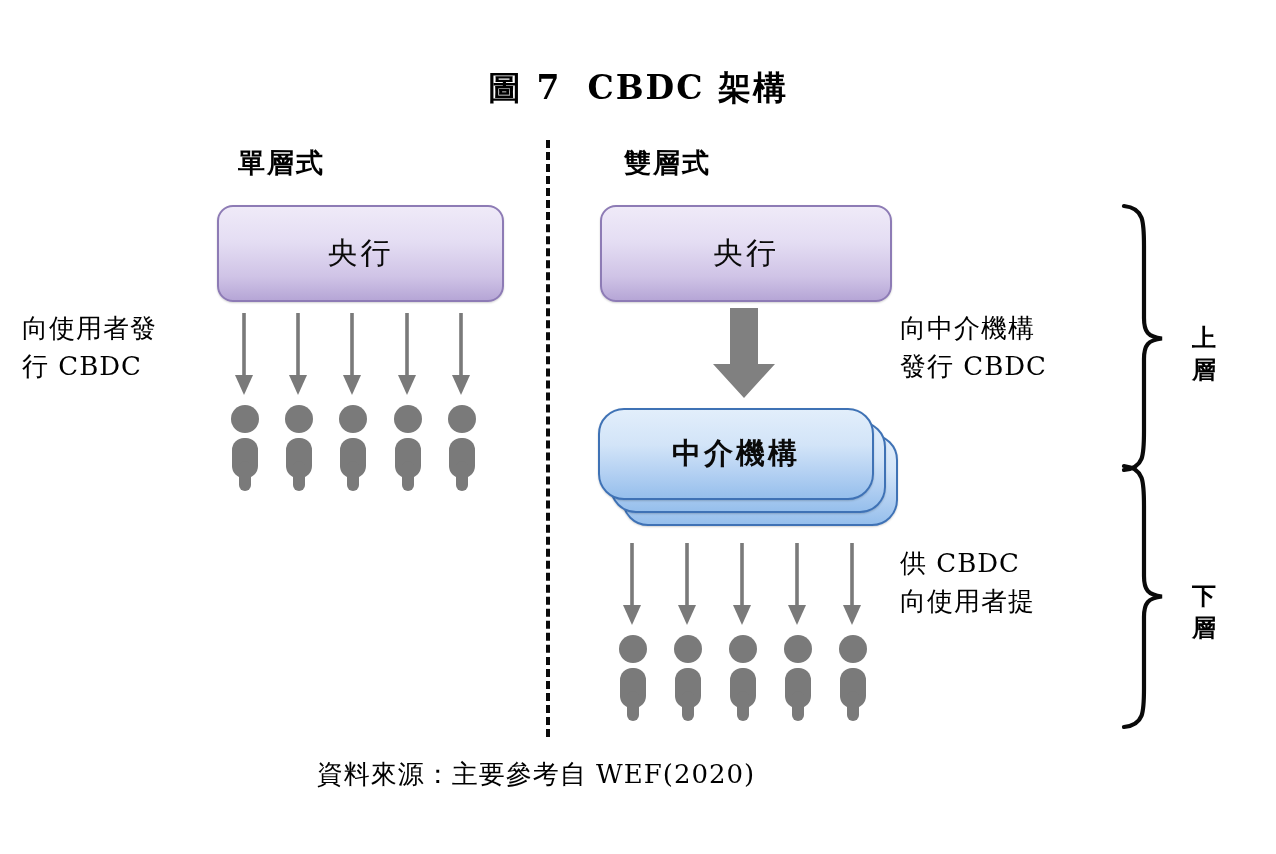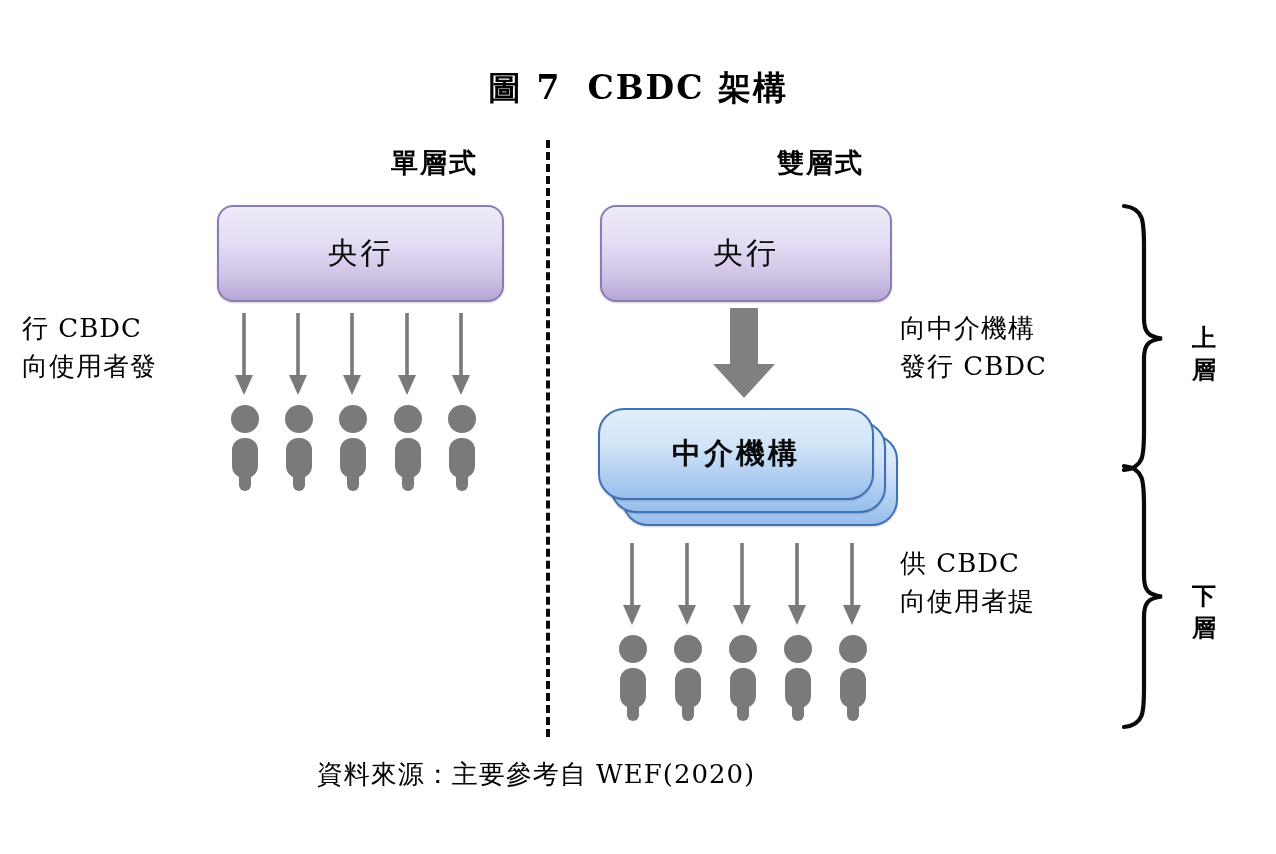--- a/index.html
+++ b/index.html
@@ -29,21 +29,21 @@
     font-weight: bold;
     letter-spacing: 2px;
     font-family: "DejaVu Serif", "Liberation Serif", serif;
   }
   .title .gap { display: inline-block; width: 26px; }
 
   
   .col-header {
     font-size: 27px;
     font-weight: bold;
-    text-align: right;
+    text-align: left;
     letter-spacing: 2px;
     font-family: "DejaVu Serif", "Liberation Serif", serif;
   }
 
   
   .divider {
     left: 546px; top: 140px;
     width: 0px; height: 597px;
     border-left: 4px dashed #0a0a0a;
   }
@@ -137,22 +137,22 @@
   <div class="abs col-header" style="left:238px; top:145px; width:240px;">單層式</div>
   <div class="abs col-header" style="left:624px; top:145px; width:240px;">雙層式</div>
 
   <div class="abs divider"></div>
 
   <div class="abs cb-box" style="left:217px; top:205px; width:283px; height:93px;">
     <span class="cb-label">央行</span>
   </div>
 
   <div class="abs side-label" style="left:22px; top:310px; width:230px;">
+    <span class="ln">向使用者發</span>
     <span class="ln">行 CBDC</span>
-    <span class="ln">向使用者發</span>
   </div>
 
   <div class="abs thin-arrow" style="left:233px; top:313px;">
     <svg width="22" height="84" viewBox="0 0 22 84">
         <path d="M9.2 0 h3.6 v64 h-3.6 z" fill="#7a7a7a"></path>
         <path d="M2 62 h18 l-9 20 z" fill="#7a7a7a"></path>
       </svg>
   </div>
   <div class="abs thin-arrow" style="left:287px; top:313px;">
     <svg width="22" height="84" viewBox="0 0 22 84">

